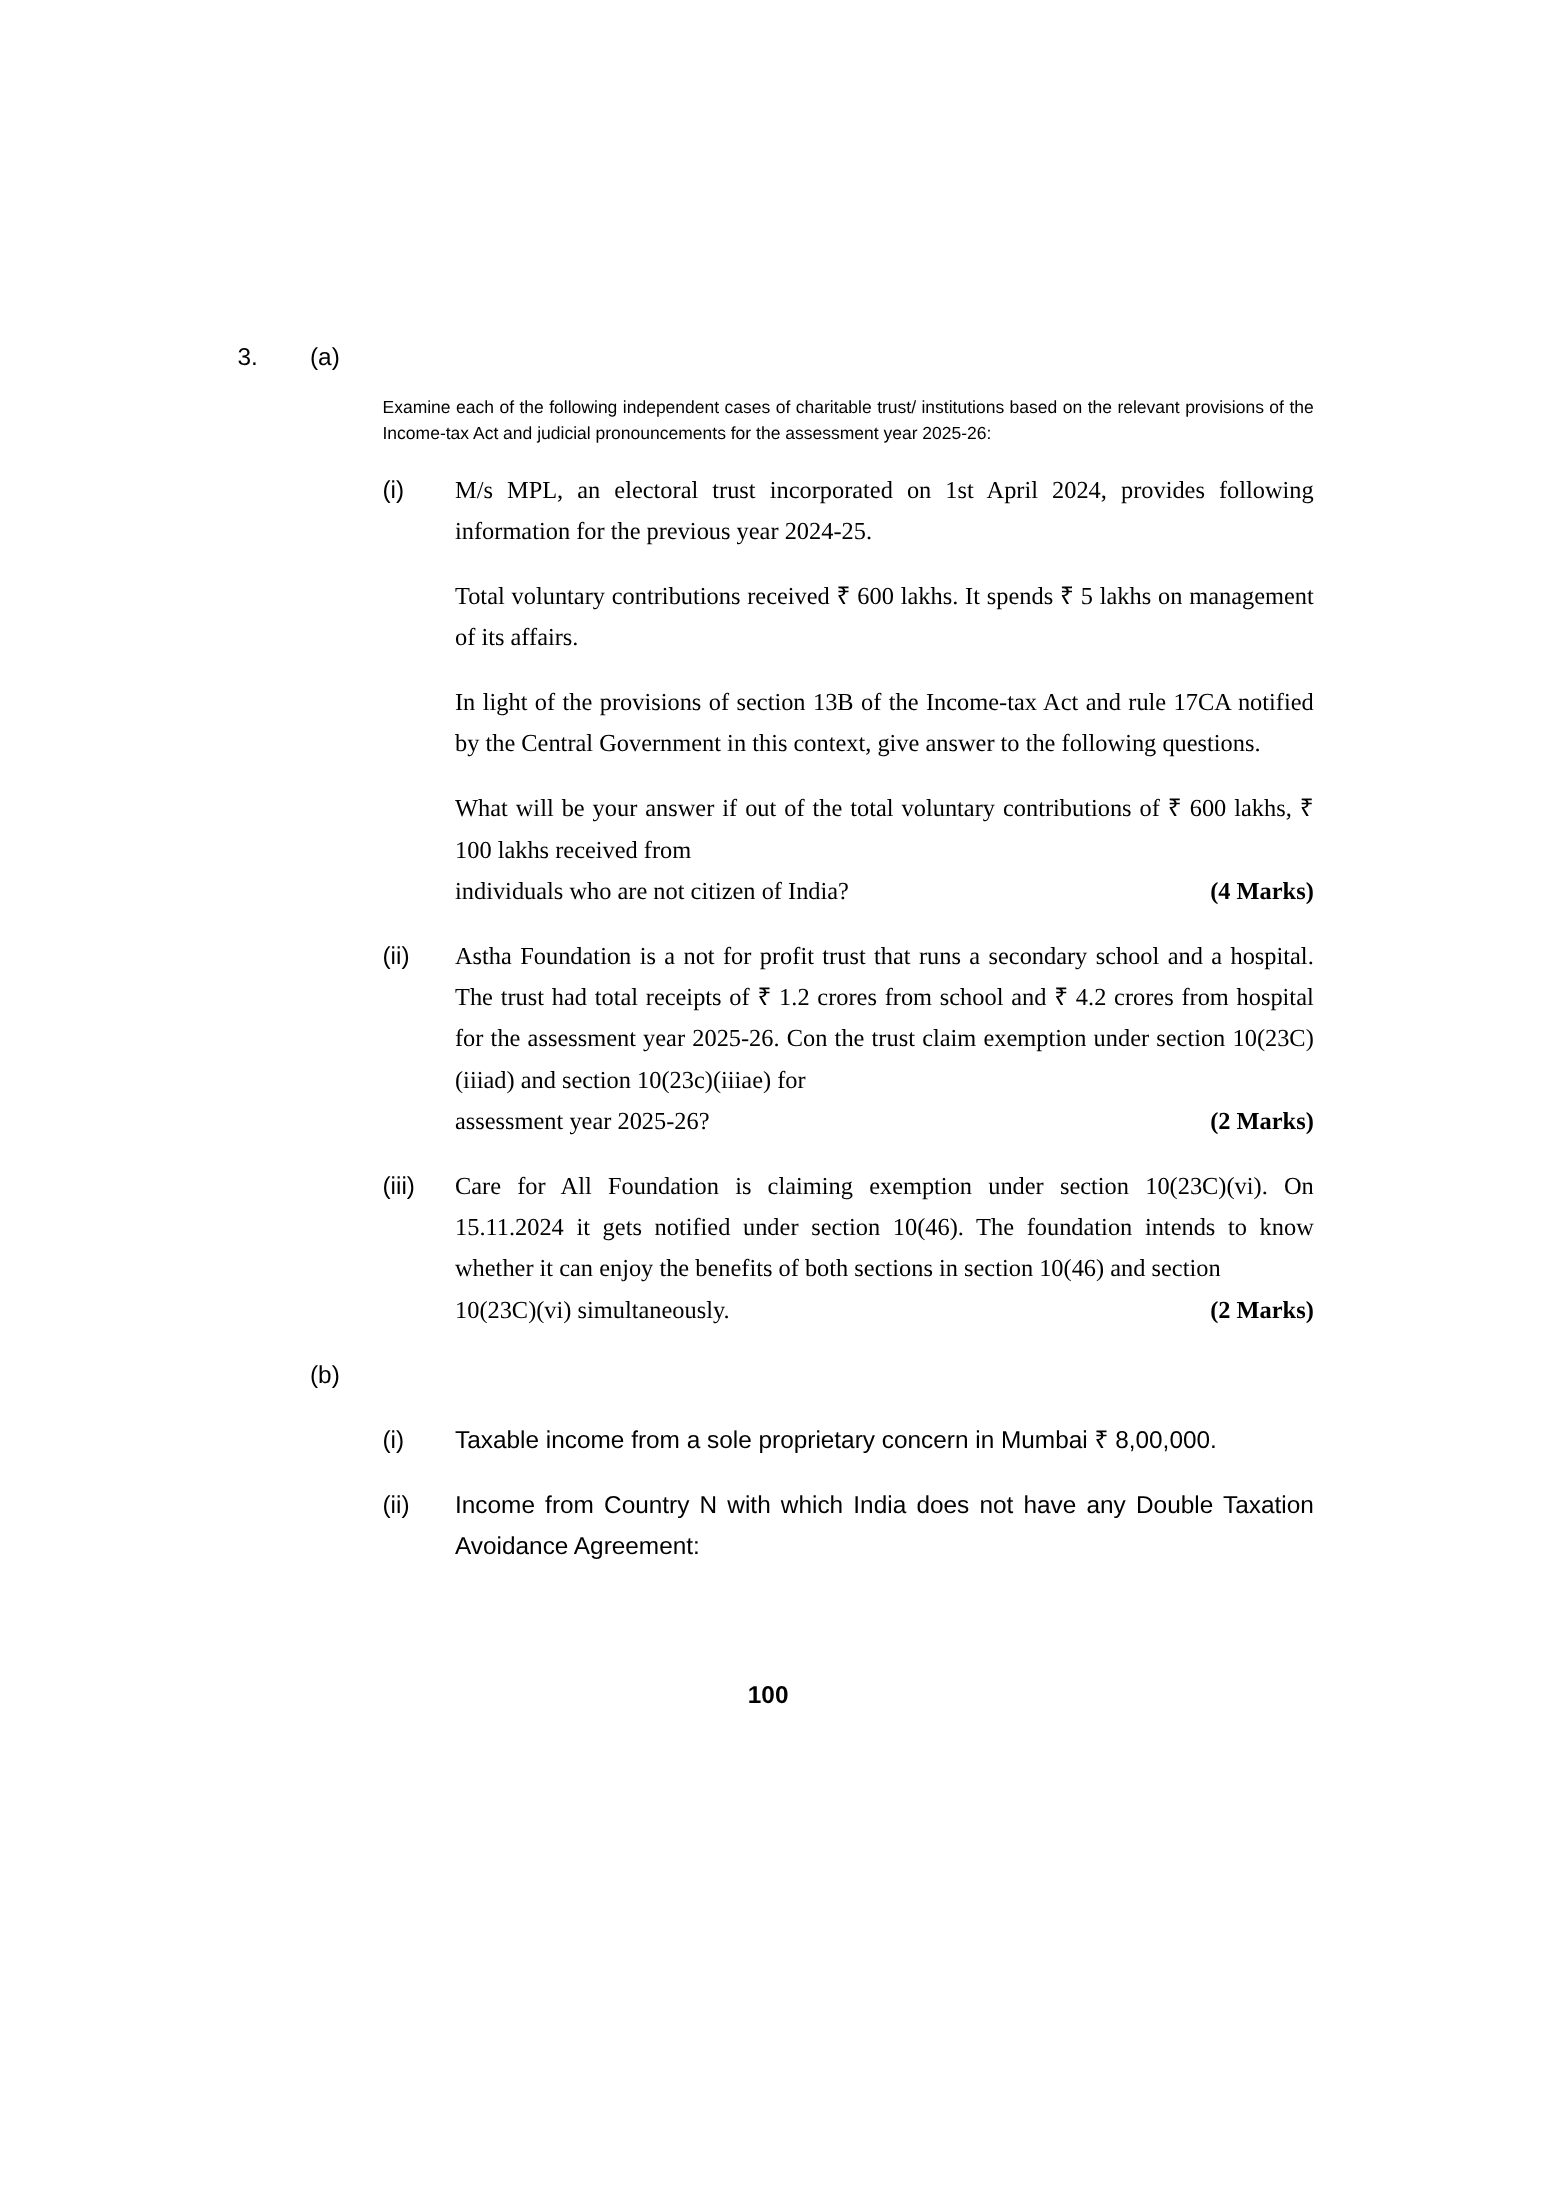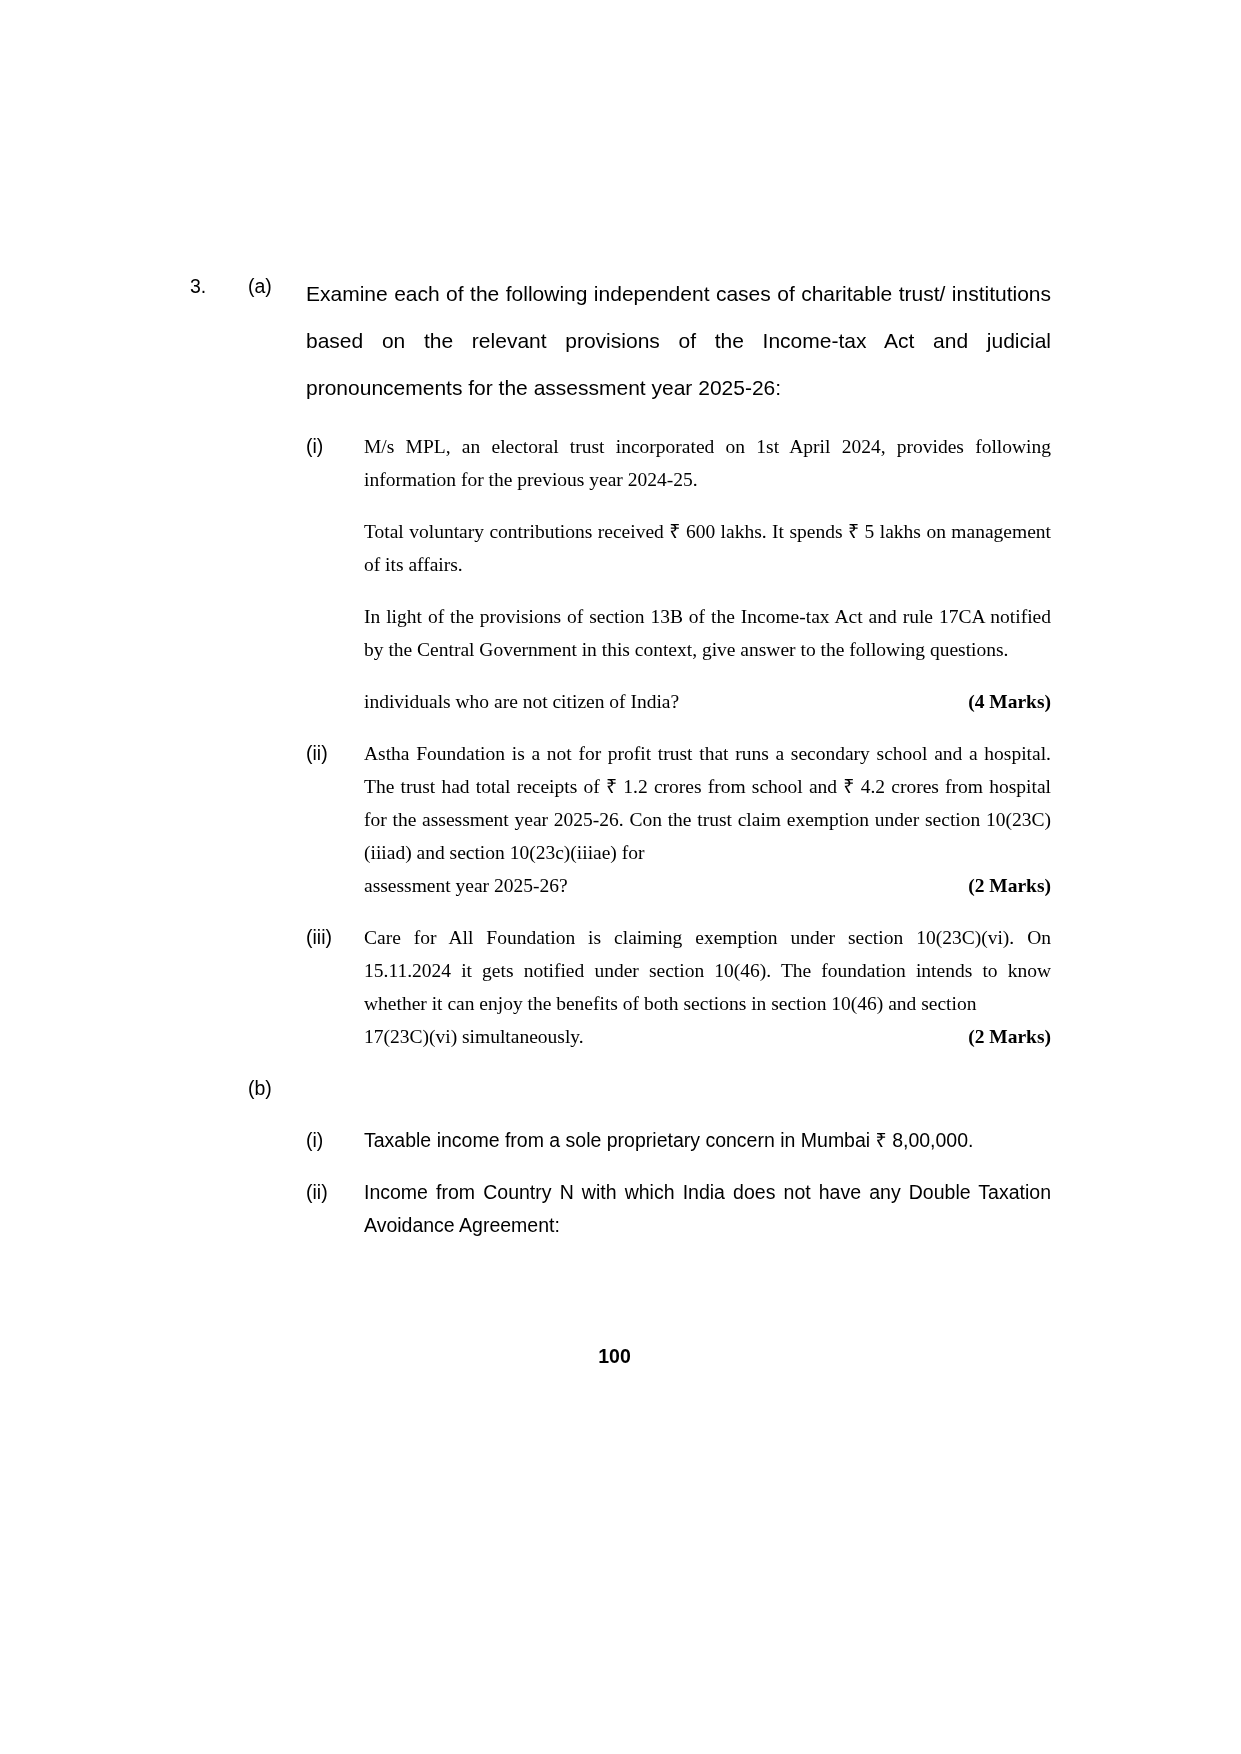--- a/index.html
+++ b/index.html
@@ -34,24 +34,25 @@
     line-height: 33px;
   }
   .qalpha {
     width: 58px;
     flex: 0 0 58px;
     font-size: 19.5px;
     line-height: 33px;
   }
   .qbody {
     flex: 1 1 auto;
-    font-size: 21px;
-    line-height: 47px;
+    font-size: 14px;
+    line-height: 21px;
     text-align: justify;
     text-justify: inter-word;
+    margin-top: 45px;
   }
   .subrow {
     display: flex;
     align-items: flex-start;
     margin-top: 19px;
   }
   .roman {
     width: 58px;
     flex: 0 0 58px;
     font-size: 19.5px;
@@ -107,20 +108,21 @@
   </div>
 
   <div style="margin-left:116px;">
     <div class="subrow">
       <div class="roman">(i)</div>
       <div class="subbody">
         <div class="para">M/s MPL, an electoral trust incorporated on 1st April 2024, provides following information for the previous year 2024-25.</div>
         <div class="para">Total voluntary contributions received ₹ 600 lakhs. It spends ₹ 5 lakhs on management of its affairs.</div>
         <div class="para">In light of the provisions of section 13B of the Income-tax Act and rule 17CA notified by the Central Government in this context, give answer to the following questions.</div>
         <div class="para withmarks">
+          <span>What will be your answer if out of the total voluntary contributions of ₹ 600 lakhs, ₹ 100 lakhs received from</span>
           <span class="lastline">
             <span>individuals who are not citizen of India?</span>
             <span class="marks">(4 Marks)</span>
           </span>
         </div>
       </div>
     </div>
 
     <div class="subrow">
       <div class="roman">(ii)</div>
@@ -134,21 +136,21 @@
         </div>
       </div>
     </div>
 
     <div class="subrow">
       <div class="roman">(iii)</div>
       <div class="subbody">
         <div class="para withmarks">
           <span>Care for All Foundation is claiming exemption under section 10(23C)(vi). On 15.11.2024 it gets notified under section 10(46). The foundation intends to know whether it can enjoy the benefits of both sections in section 10(46) and section</span>
           <span class="lastline">
-            <span>17(23C)(vi) simultaneously.</span>
+            <span>10(23C)(vi) simultaneously.</span>
             <span class="marks">(2 Marks)</span>
           </span>
         </div>
       </div>
     </div>
   </div>
 
   <div class="qrow" style="margin-top:19px;">
     <div class="qnum"></div>
     <div class="qalpha">(b)</div>

